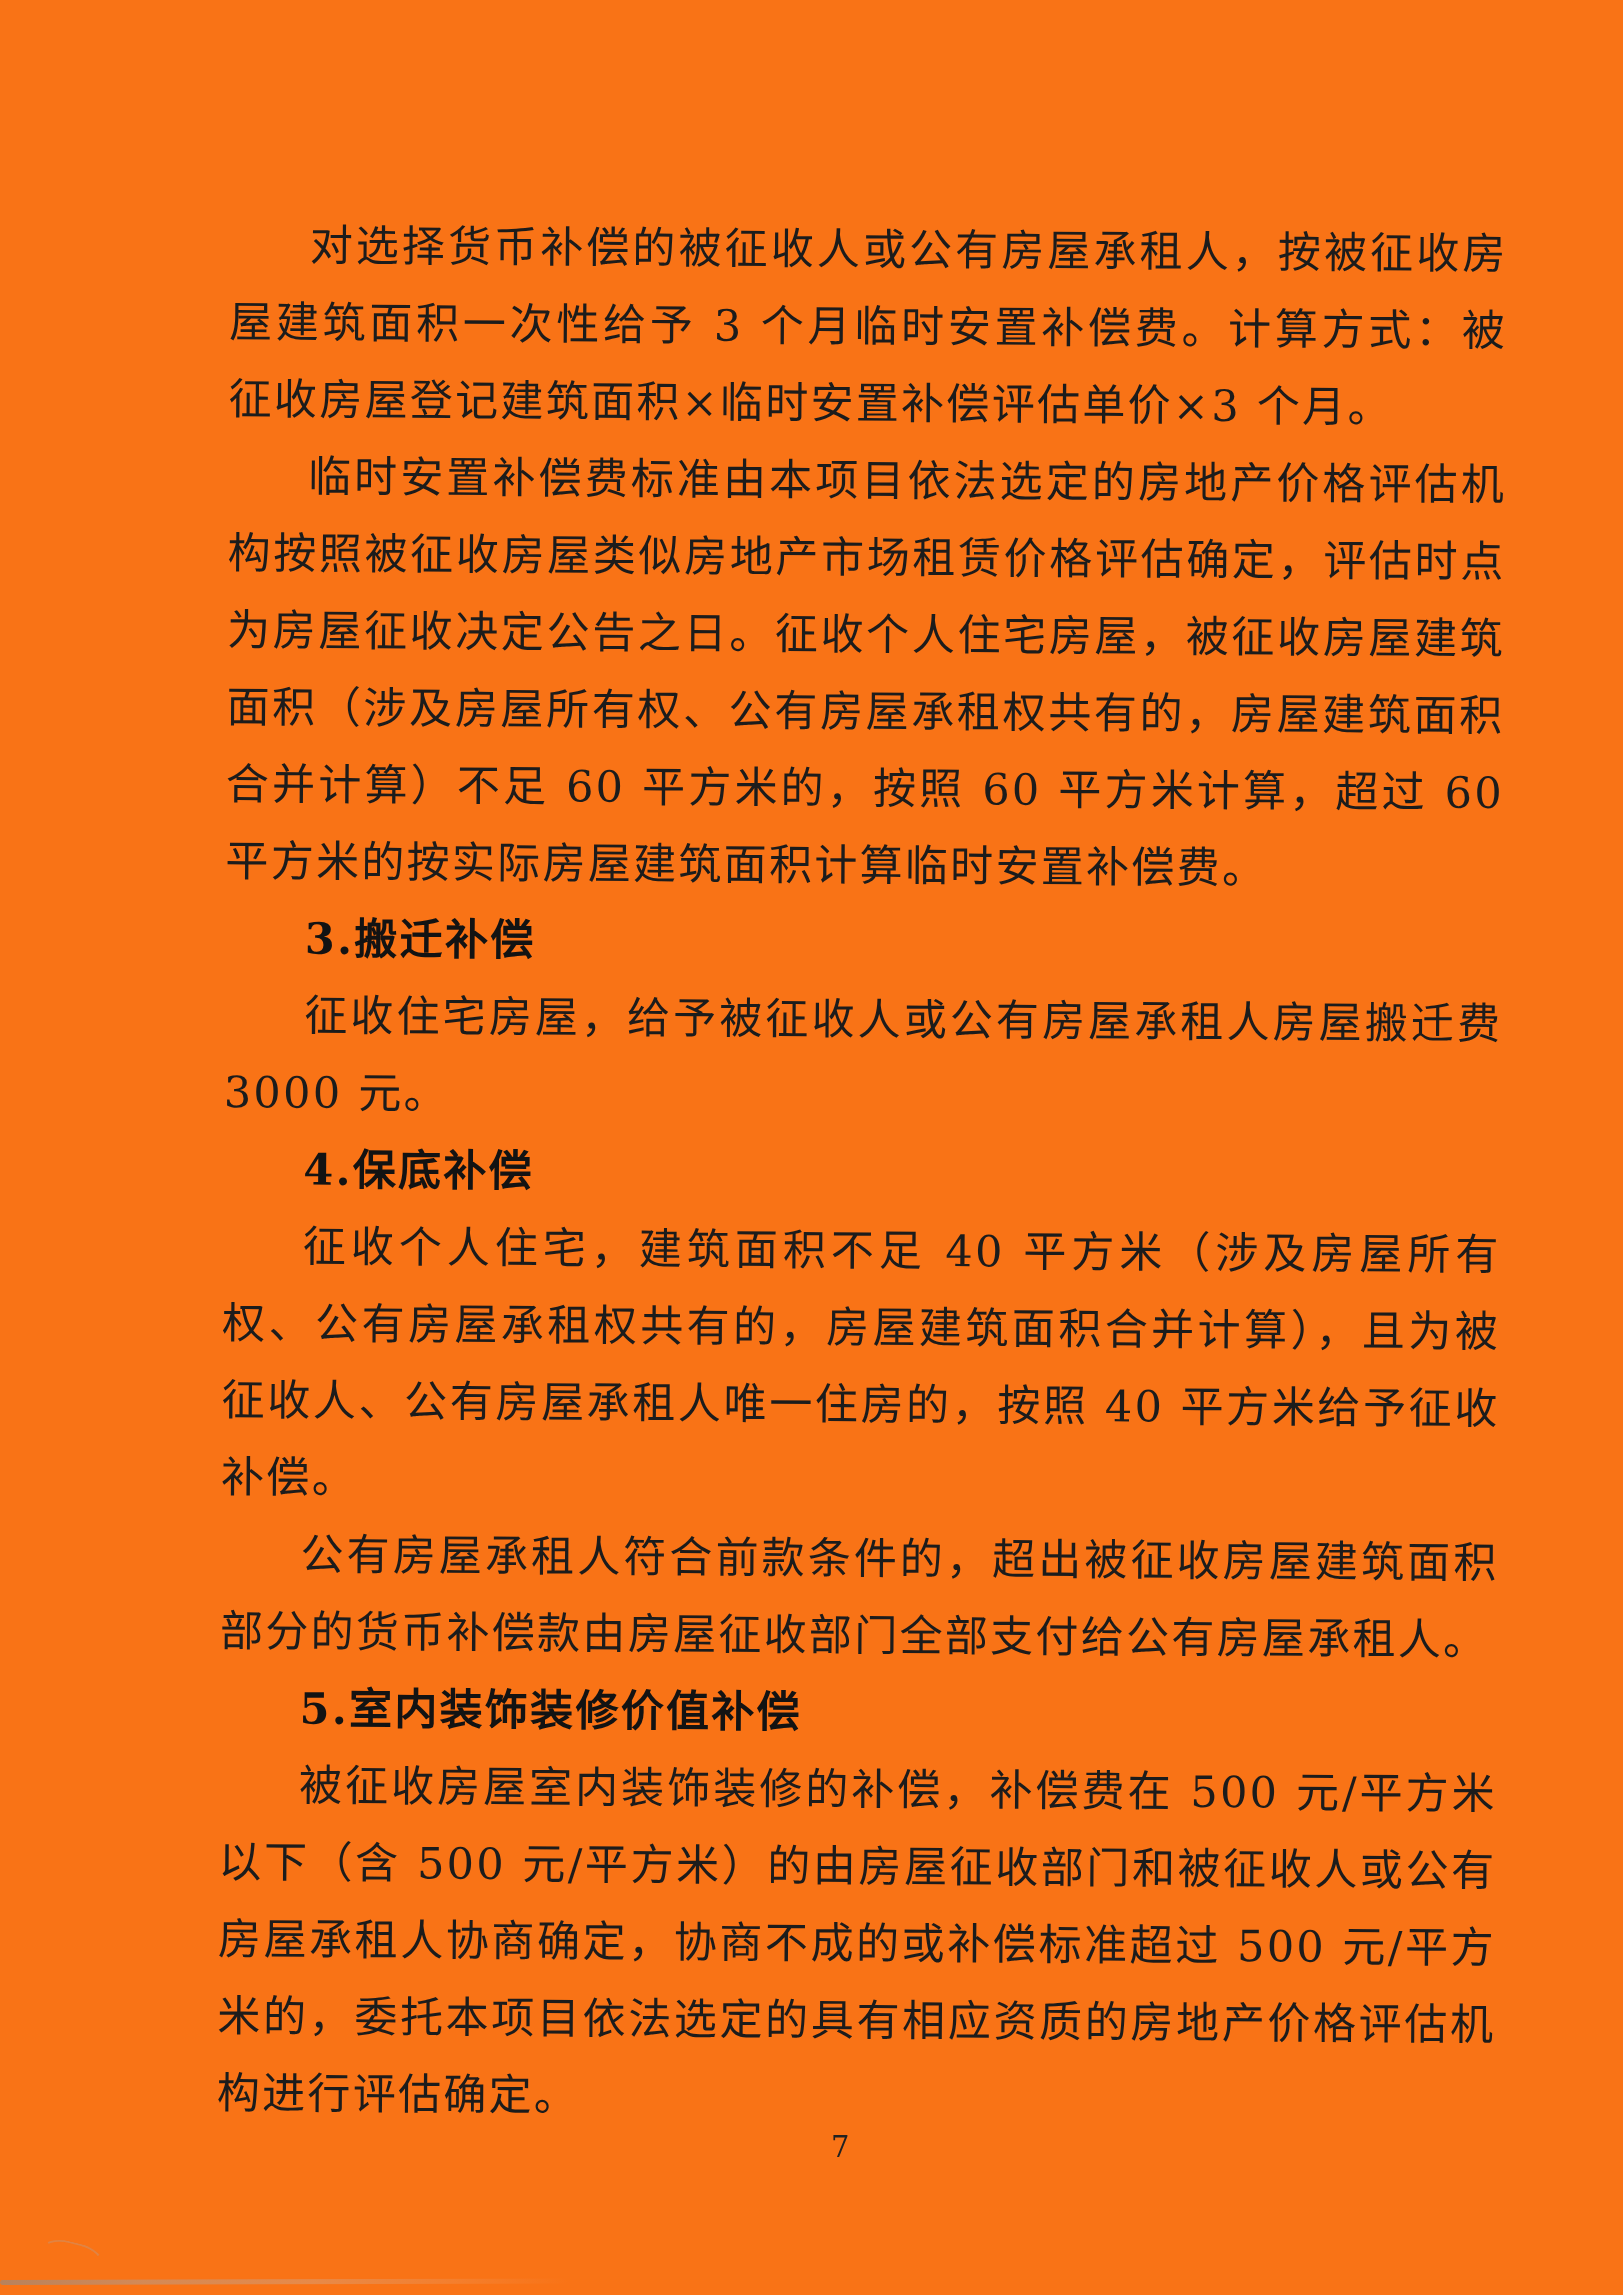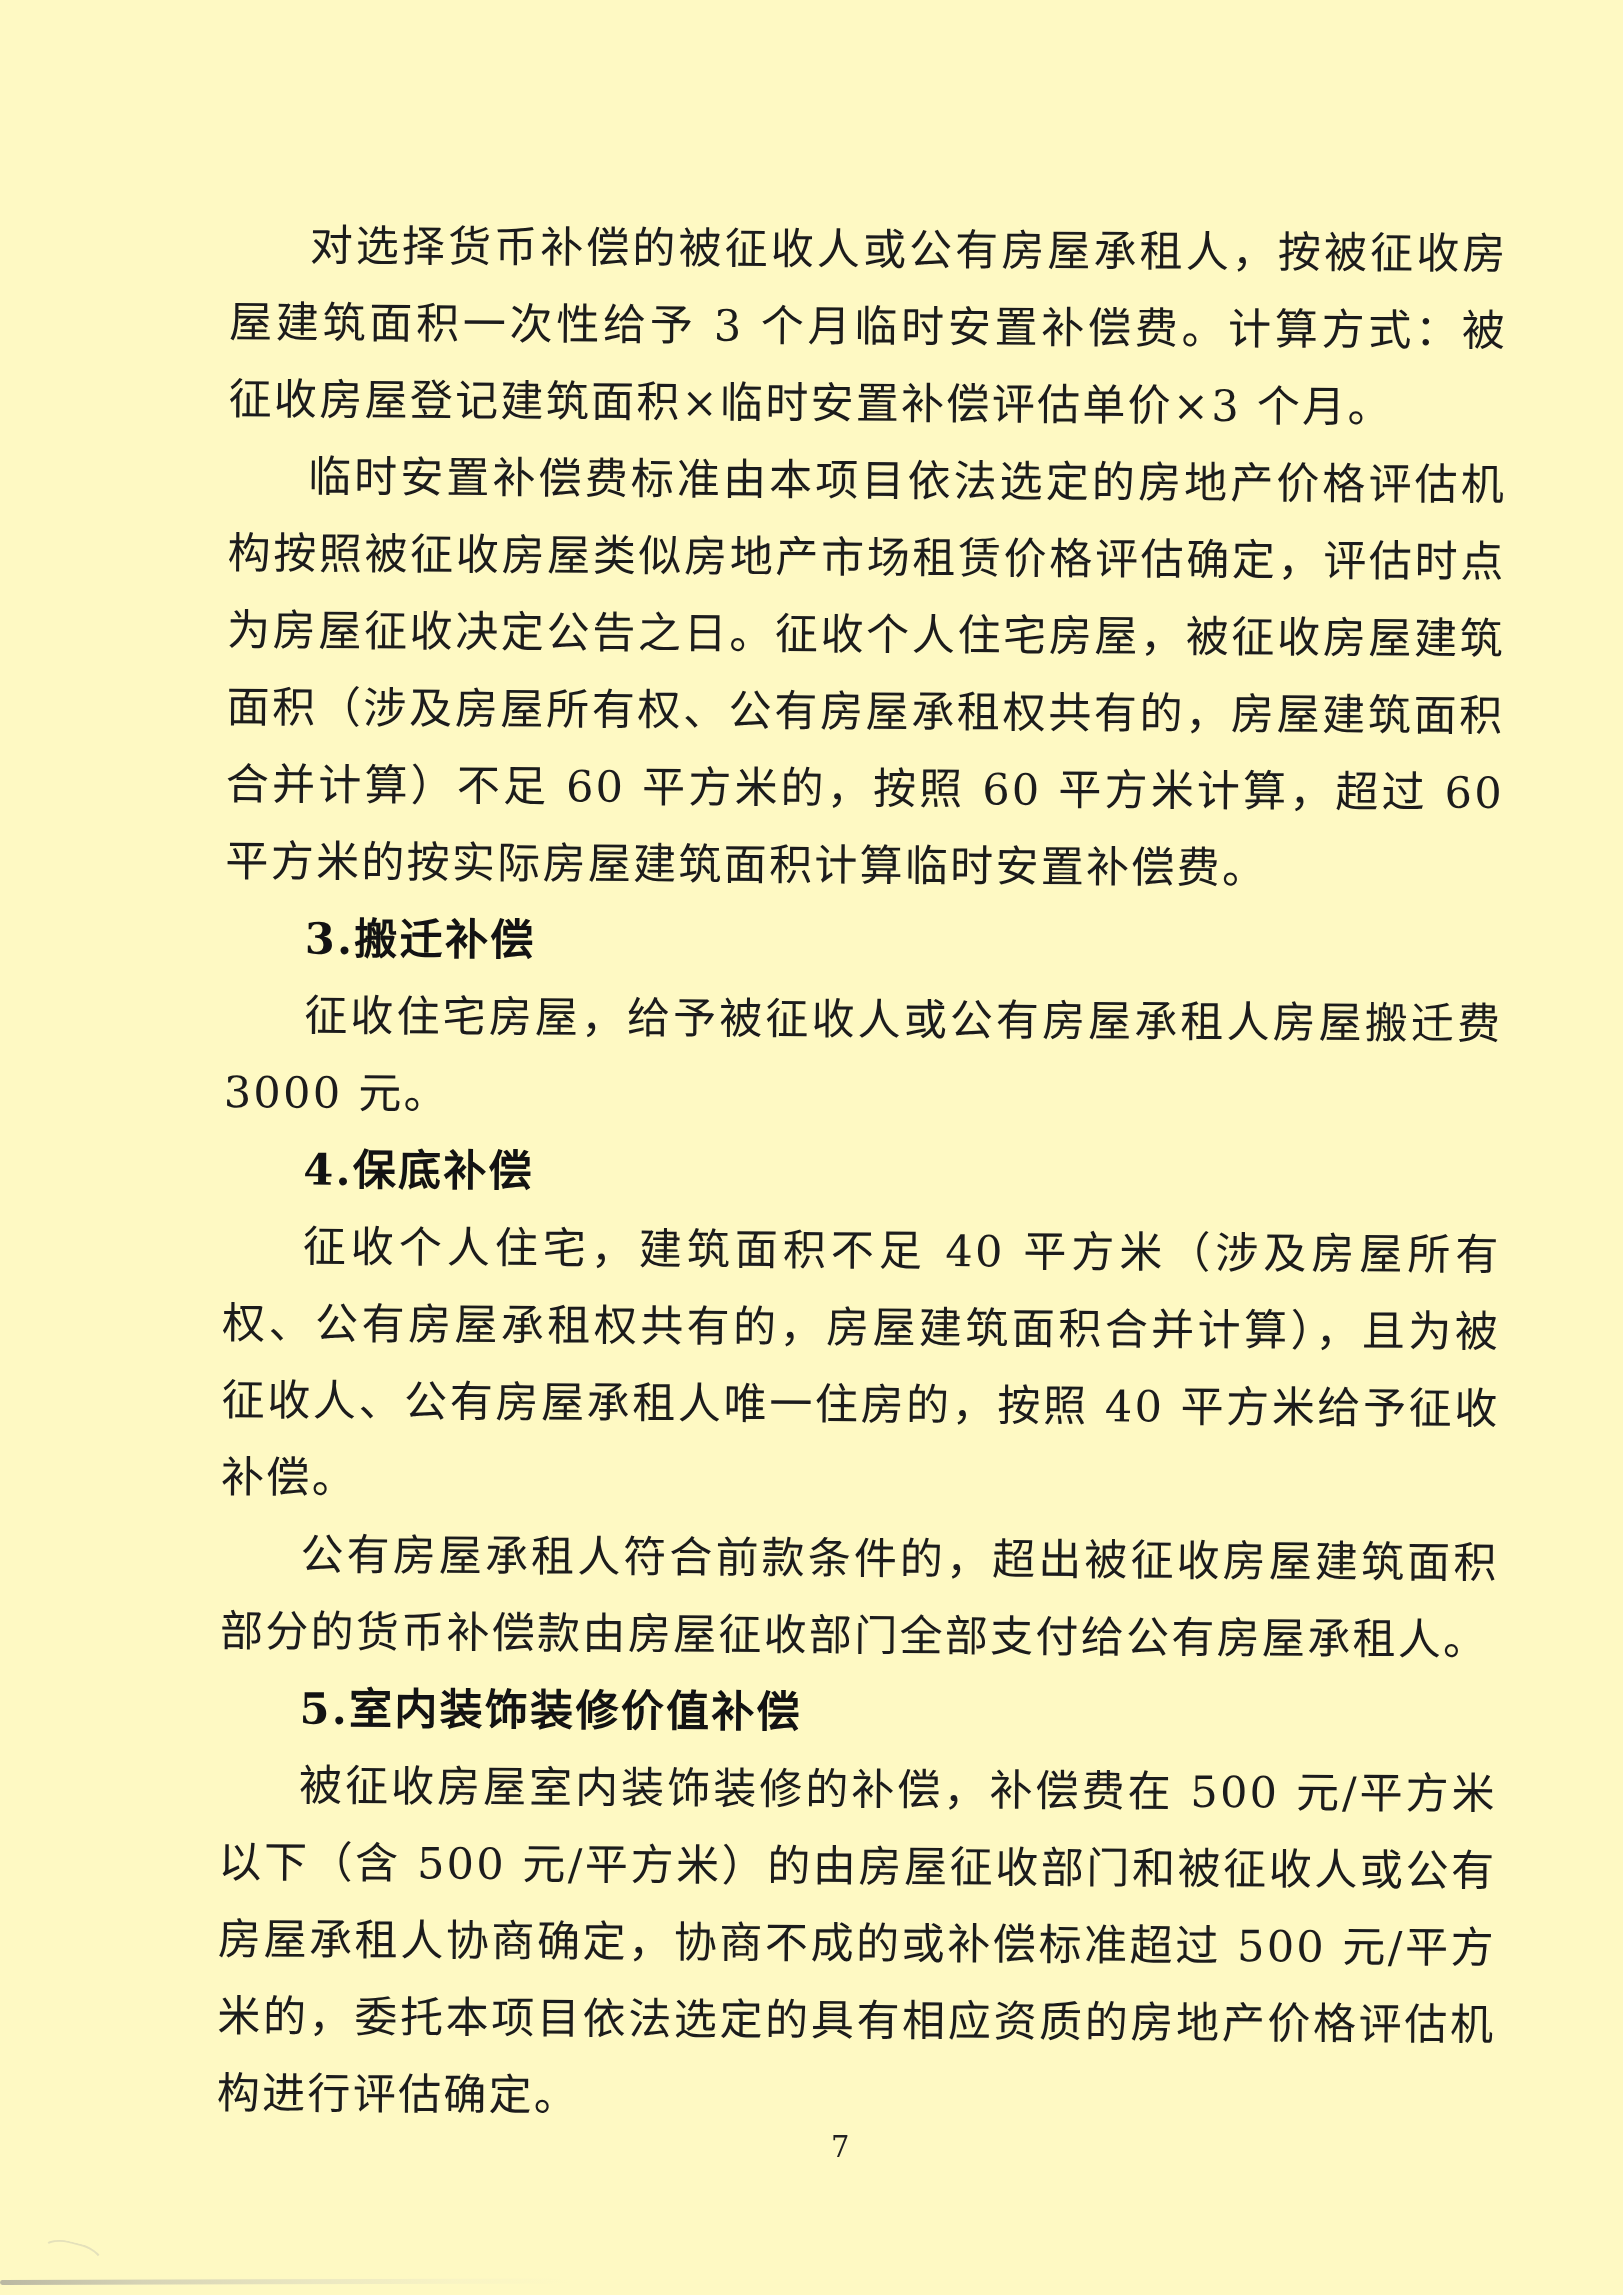--- a/index.html
+++ b/index.html
@@ -10,21 +10,21 @@
     width: 1623px;
     height: 2295px;
     position: relative;
     background: #ffffff;
     overflow: hidden;
     font-family: "DejaVu Serif", "Liberation Serif", serif;
   }
   .page {
     position: absolute;
     inset: 0;
-    background: #fef9c3;
+    background: #f97316;
     padding-left: 23px;
   }
   
   .content {
     position: absolute;
     left: 230px;
     top: 207px;
     width: 1278px;
     color: #1c1c1c;
     font-size: 43px;

